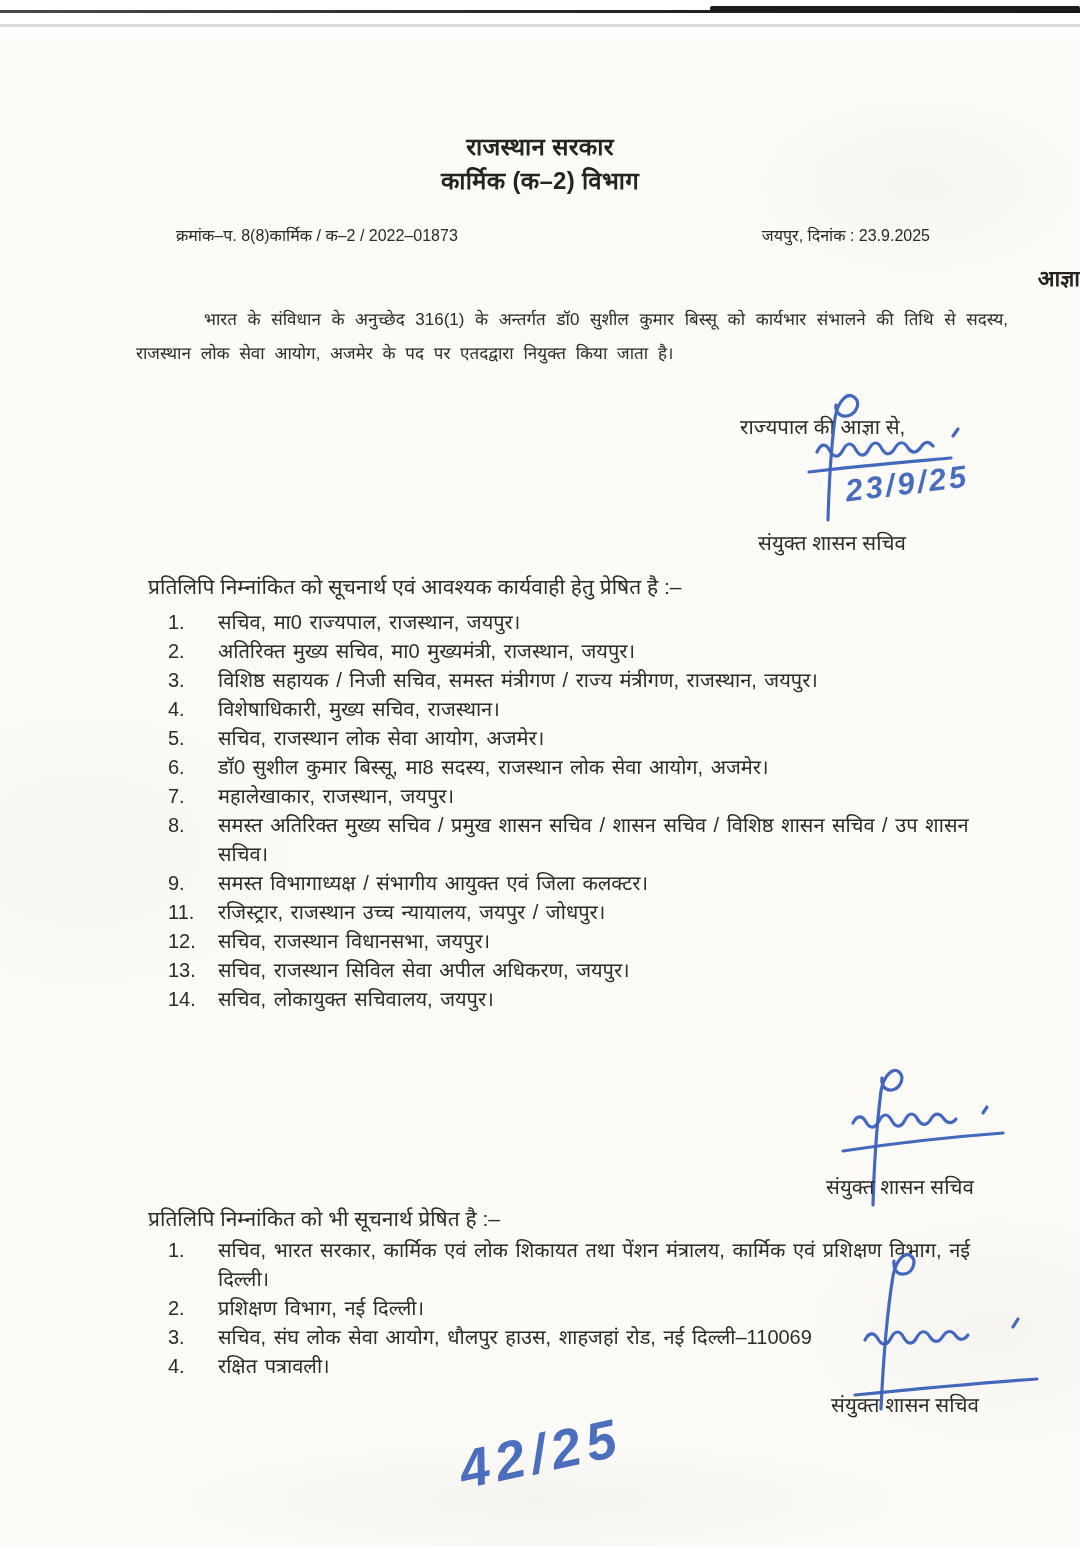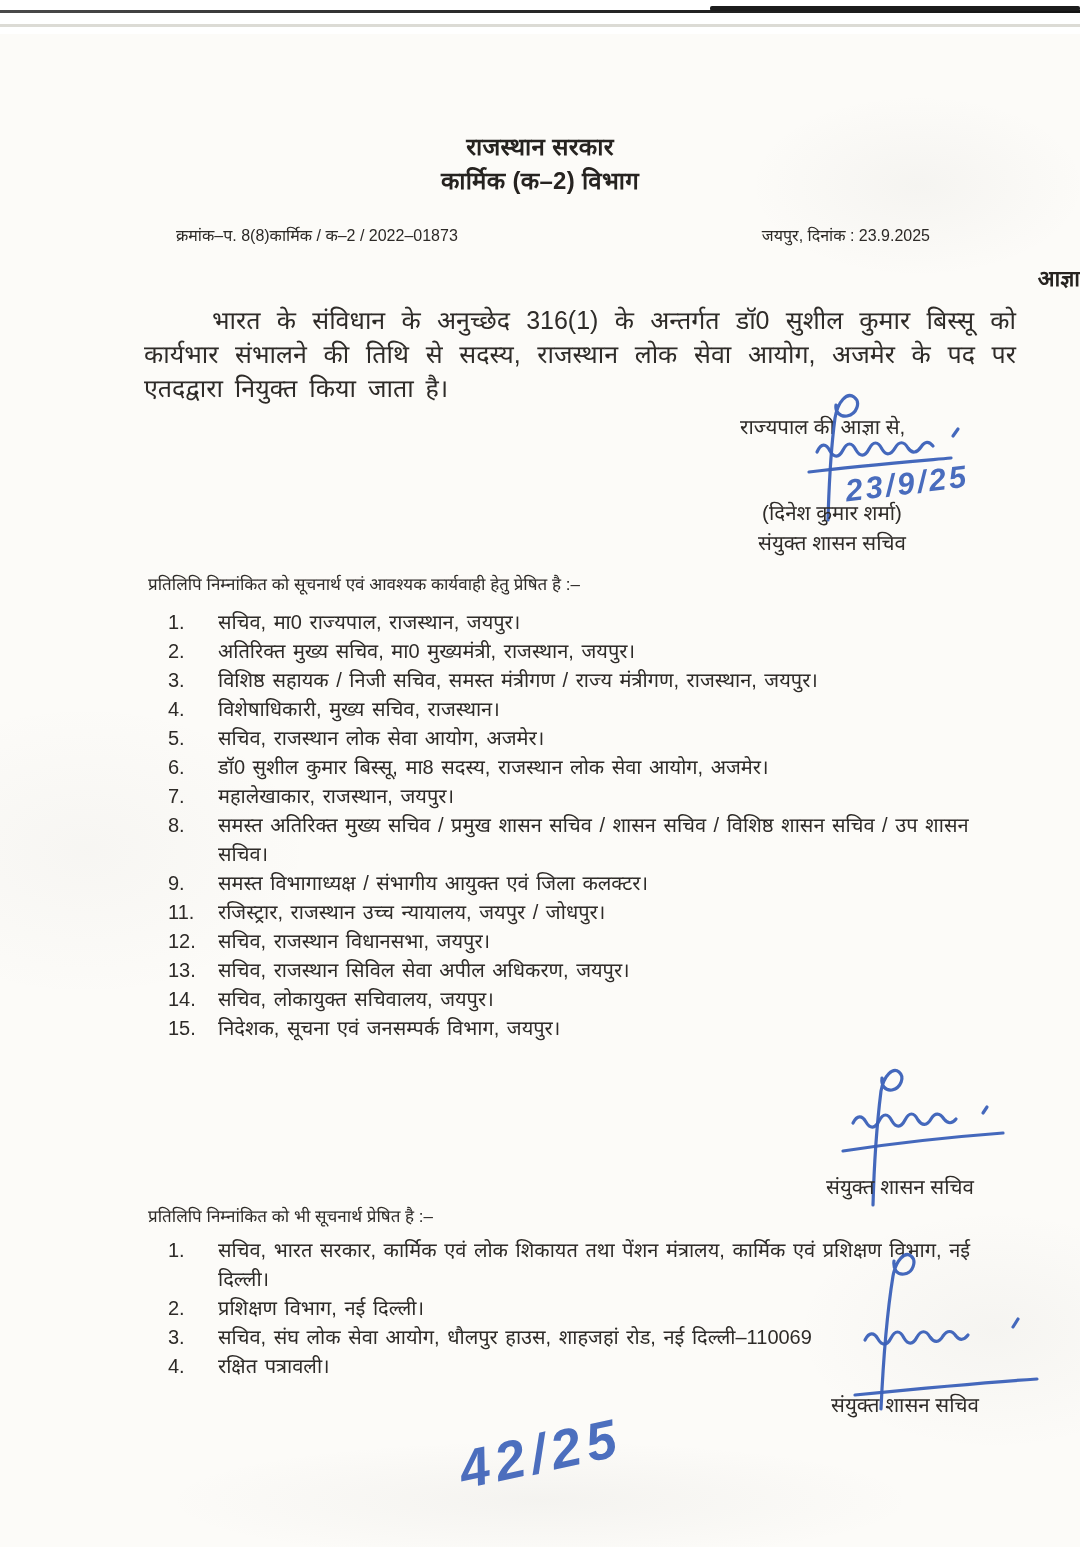--- a/index.html
+++ b/index.html
@@ -33,31 +33,31 @@
 
   
   .ref-row { position:absolute; top:224px; left:140px; right:150px;
       display:flex; justify-content:space-between; font-size:16px; color:#2c2926;margin-left:36px; }
 
   
   .order-title { position:absolute; top:262px; left:0; right:0; text-align:right;
       font-weight:bold; font-size:22px; color:#262320; }
 
   
-  .body-par { position:absolute; top:303px; left:144px; width:872px;
-      font-size:25px; line-height:34px; text-align:justify; text-indent:68px;
+  .body-par { position:absolute; top:303px; left:136px; width:872px;
+      font-size:17px; line-height:34px; text-align:justify; text-indent:68px;
       word-spacing:5px; color:#2e2b28; }
 
   
   .by-order { position:absolute; top:412px; left:740px; width:230px; font-size:20.5px; }
   .sig-name { position:absolute; top:498px; left:712px; width:240px; text-align:center; font-size:20.5px; }
   .sig-desig-1 { position:absolute; top:528px; left:712px; width:240px; text-align:center; font-size:20.5px; }
 
   
-  .list-intro { position:absolute; font-size:17px; color:#2e2b28; }
+  .list-intro { position:absolute; font-size:21px; color:#2e2b28; }
   .intro-1 { top:572px; left:148px; }
   .intro-2 { top:1204px; left:148px; }
   .copy-list { position:absolute; left:168px; width:846px; font-size:20px; line-height:29px;
       word-spacing:2px; }
   .copy-list-1 { top:608px; }
   .copy-list-2 { top:1236px; }
   .list-row { display:flex; align-items:flex-start; }
   .list-num { flex:0 0 50px; }
   .list-text { flex:1 1 auto; }
 
@@ -103,21 +103,20 @@
   <div class="by-order">राज्यपाल की आज्ञा से,</div>
 
   <svg class="sig-svg sig1 ink" width="215" height="135" viewBox="0 0 215 135" aria-hidden="true">
     <path d="M33,132 C34,96 36,60 40,30 C43,13 52,4 59,9 C66,14 62,26 52,28 C45,29 40,24 41,17"></path>
     <path d="M22,64 c4,-9 9,-9 13,-1 c4,7 9,7 13,-1 c4,-8 9,-8 13,0 c4,7 9,7 13,-1 c4,-8 9,-8 13,0 c4,7 9,6 13,-1 c4,-7 9,-7 13,0 c4,6 9,5 13,-1 c4,-6 8,-6 12,-1"></path>
     <path d="M158,48 l5,-7"></path>
     <path d="M14,84 C60,78 110,74 156,70"></path>
   </svg>
   <div class="hand-date ink">23/9/25</div>
 
-  <div class="sig-name">(दिनेश कुमार शर्मा)</div>
   <div class="sig-desig-1">संयुक्त शासन सचिव</div>
 
   <div class="list-intro intro-1">प्रतिलिपि निम्नांकित को सूचनार्थ एवं आवश्यक कार्यवाही हेतु प्रेषित है :–</div>
   <div class="copy-list copy-list-1">
       <div class="list-row">
         <span class="list-num">1.</span>
         <span class="list-text">सचिव, मा0 राज्यपाल, राजस्थान, जयपुर।</span>
       </div>
       <div class="list-row">
         <span class="list-num">2.</span>
@@ -159,24 +158,20 @@
         <span class="list-num">12.</span>
         <span class="list-text">सचिव, राजस्थान विधानसभा, जयपुर।</span>
       </div>
       <div class="list-row">
         <span class="list-num">13.</span>
         <span class="list-text">सचिव, राजस्थान सिविल सेवा अपील अधिकरण, जयपुर।</span>
       </div>
       <div class="list-row">
         <span class="list-num">14.</span>
         <span class="list-text">सचिव, लोकायुक्त सचिवालय, जयपुर।</span>
-      </div>
-      <div class="list-row">
-        <span class="list-num">15.</span>
-        <span class="list-text">निदेशक, सूचना एवं जनसम्पर्क विभाग, जयपुर।</span>
       </div>
     </div>
 
   <svg class="sig-svg sig2 ink" width="185" height="145" viewBox="0 0 185 145" aria-hidden="true">
     <path d="M38,142 C39,105 42,60 46,28 C49,12 58,4 64,9 C70,14 66,25 57,27 C50,28 46,22 47,15"></path>
     <path d="M18,60 c4,-8 9,-8 13,-1 c4,7 9,7 13,-1 c4,-8 9,-8 13,0 c4,7 9,7 13,-1 c4,-8 9,-8 13,0 c4,6 9,6 13,-1 c4,-7 9,-6 13,0 c4,5 8,5 12,0"></path>
     <path d="M148,50 l4,-6"></path>
     <path d="M8,88 C60,80 115,74 168,70"></path>
   </svg>
   <div class="sig-desig-2">संयुक्त शासन सचिव</div>

